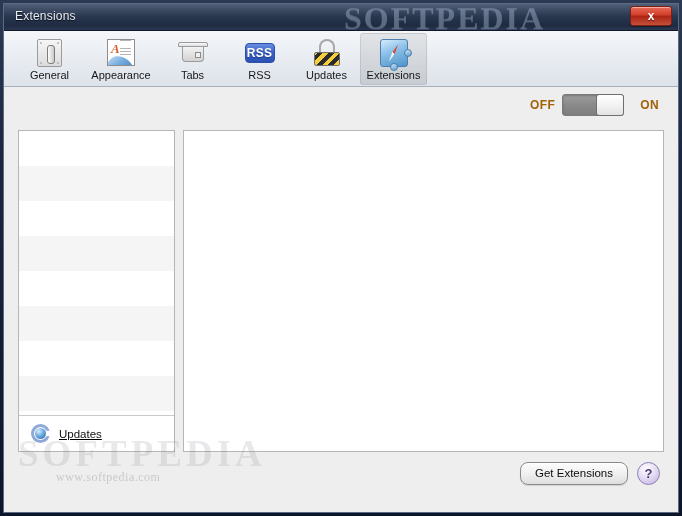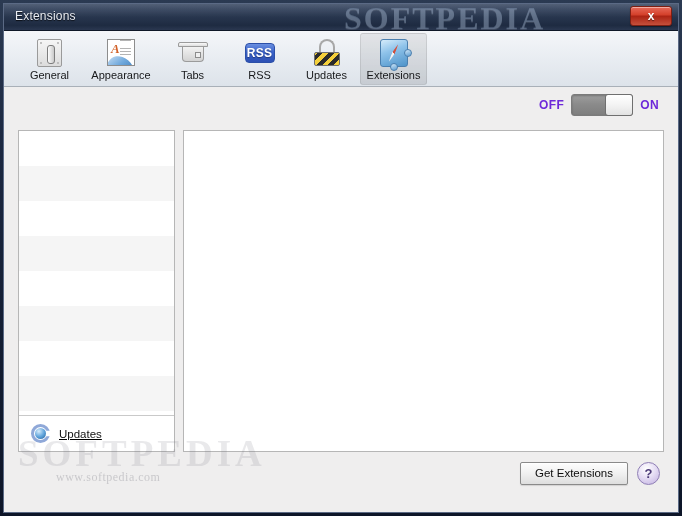--- a/index.html
+++ b/index.html
@@ -423,22 +423,23 @@
   .toggle-wrap {
     position: absolute;
     right: 19px; top: 7px;
     display: flex;
     align-items: center;
     gap: 7px;
   }
   .toggle-side {
     font-size: 12px;
     font-weight: bold;
-    color: #6d28d9;
+    color: #a16207;
     letter-spacing: .4px;
+    margin-left: 9px;
   }
   .switch {
     width: 62px; height: 22px;
     box-sizing: border-box;
     border: 1px solid #7b7b7b;
     border-radius: 3px;
     background: linear-gradient(180deg,#9e9e9e 0%, #8b8b8b 45%, #7e7e7e 100%);
     position: relative;
     box-shadow: inset 0 1px 2px rgba(0,0,0,0.25);
     cursor: default;
@@ -533,21 +534,21 @@
     justify-content: flex-end;
     align-items: flex-start;
     gap: 9px;
   }
   .btn {
     min-width: 108px;
     height: 23px;
     box-sizing: border-box;
     padding: 0 12px;
     border: 1px solid #8a8a8a;
-    border-radius: 2px;
+    border-radius: 8px;
     background: linear-gradient(180deg,#fdfdfd 0%, #f1f1f1 48%, #dedede 100%);
     box-shadow: inset 0 1px 0 #ffffff, 0 1px 1px rgba(0,0,0,0.12);
     font-size: 11.5px;
     color: #0c0c0c;
     line-height: 21px;
     text-align: center;
     white-space: nowrap;
     cursor: default;
   }
   .help-btn {

